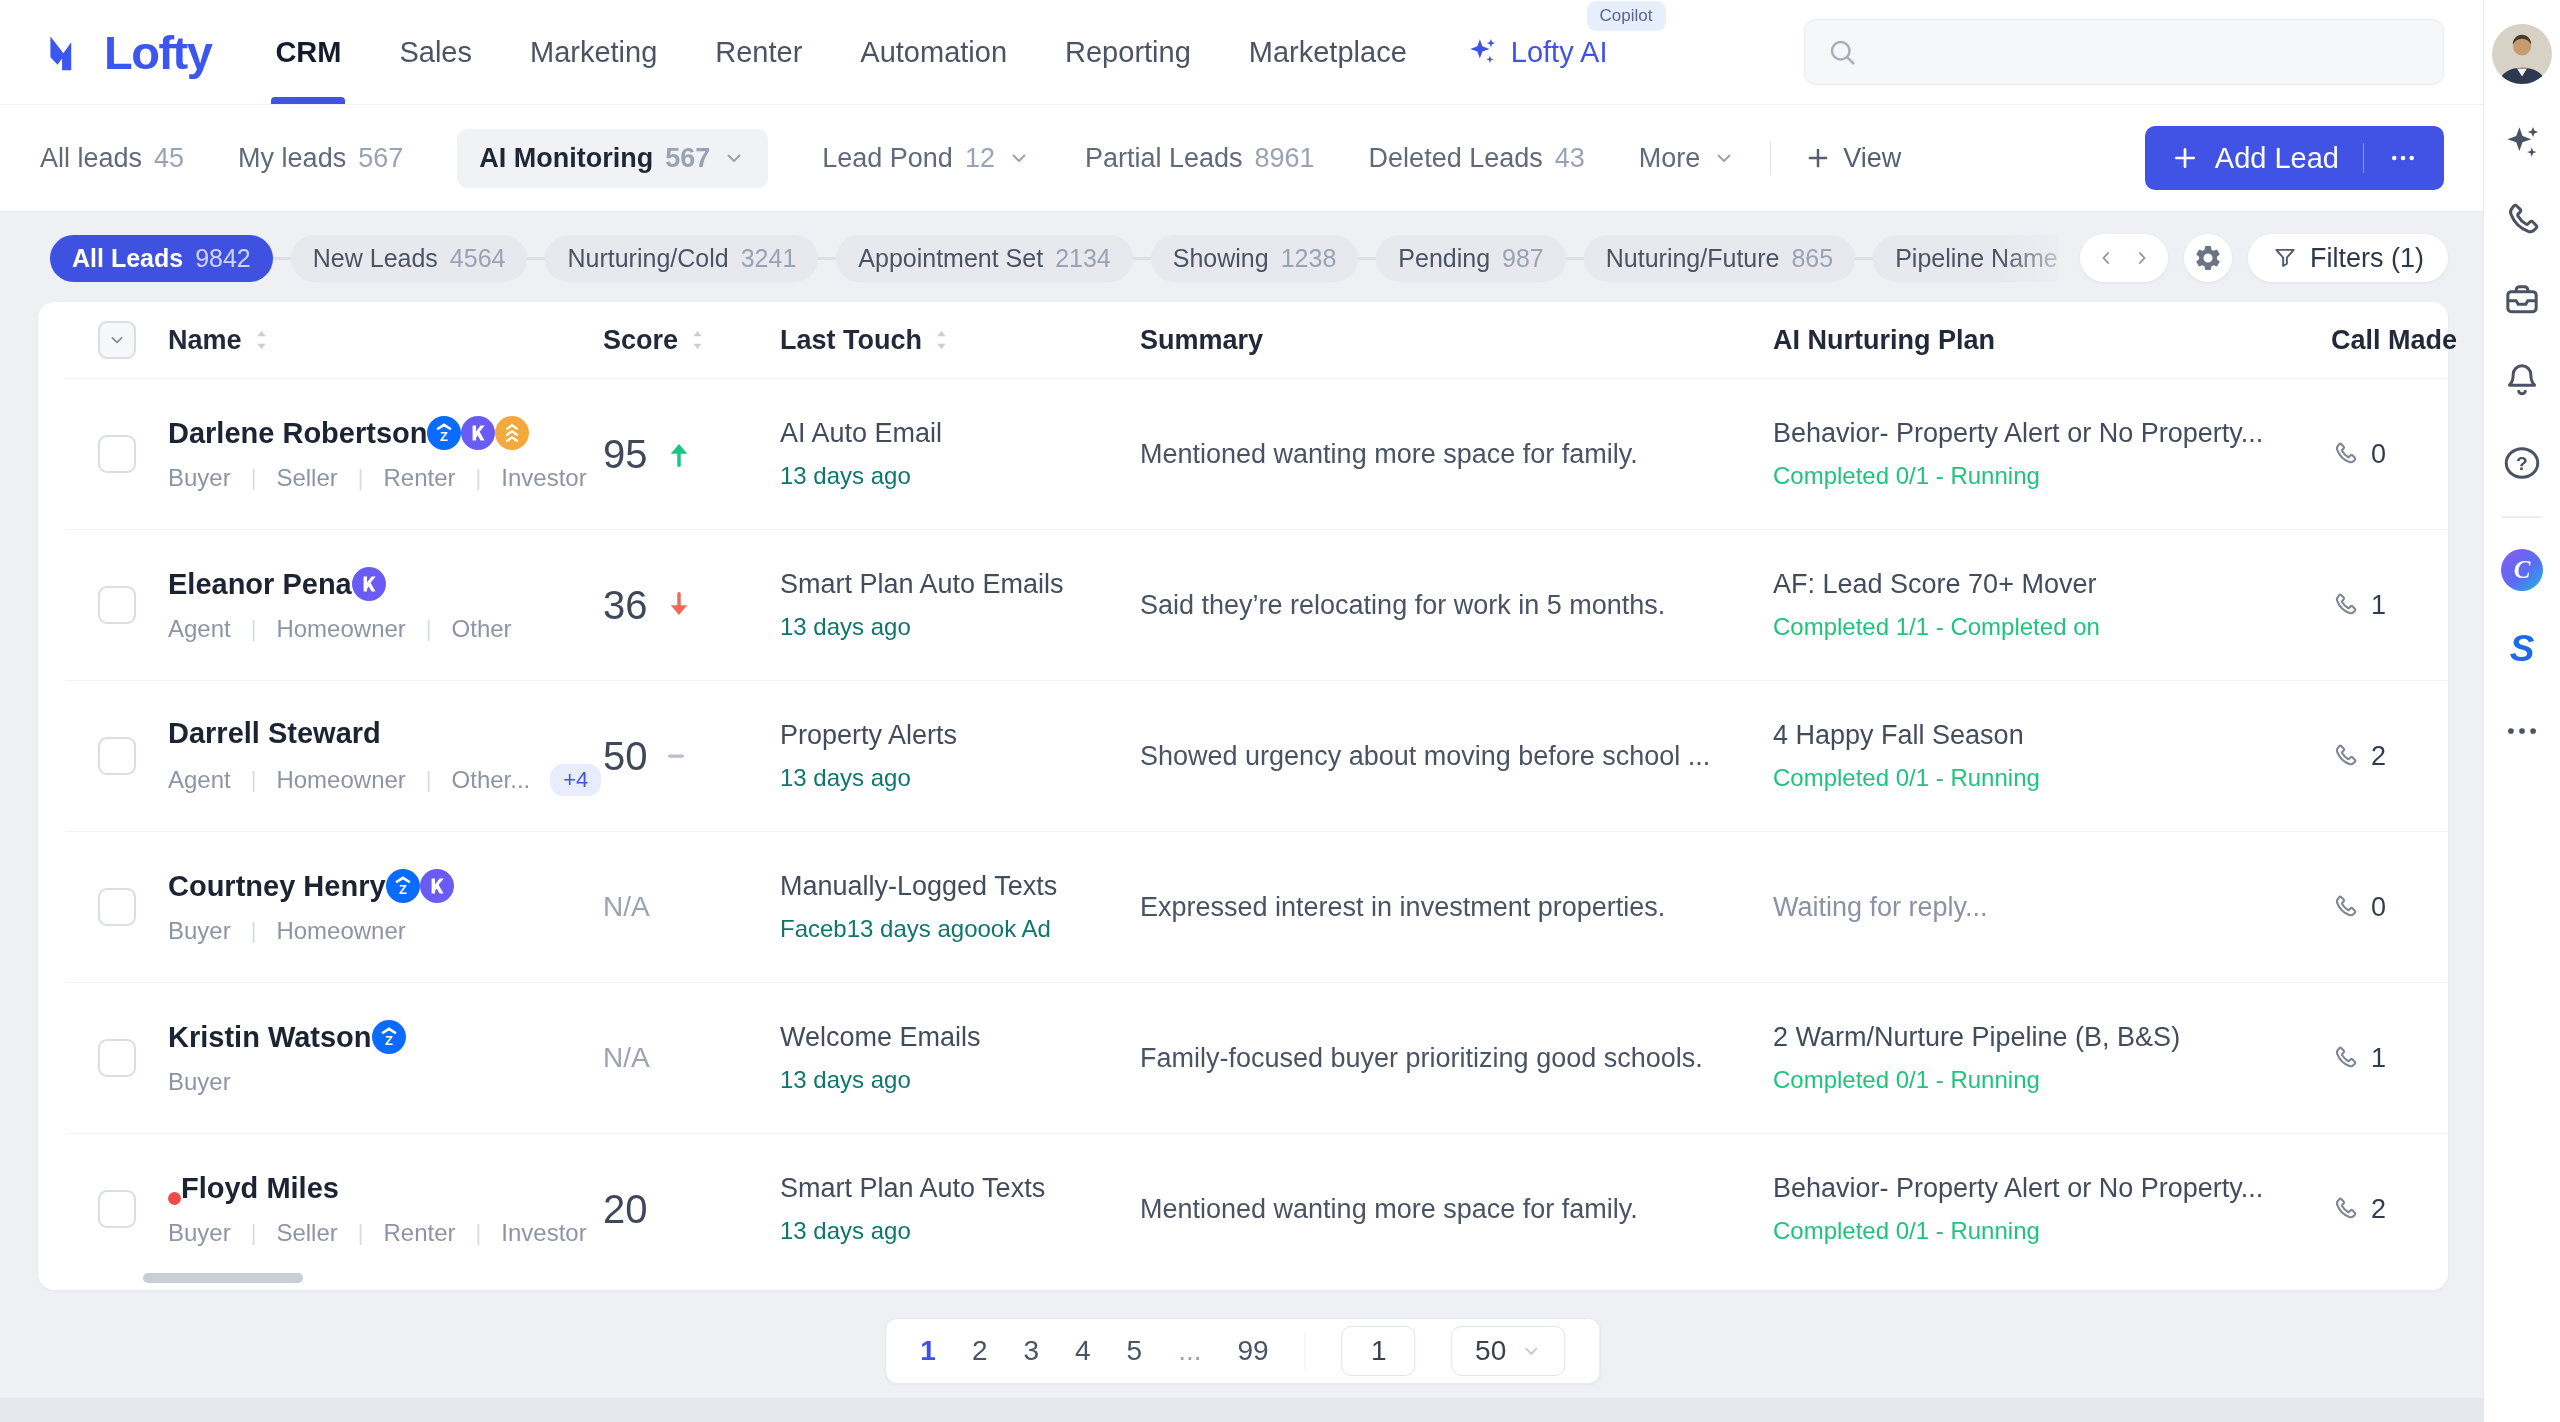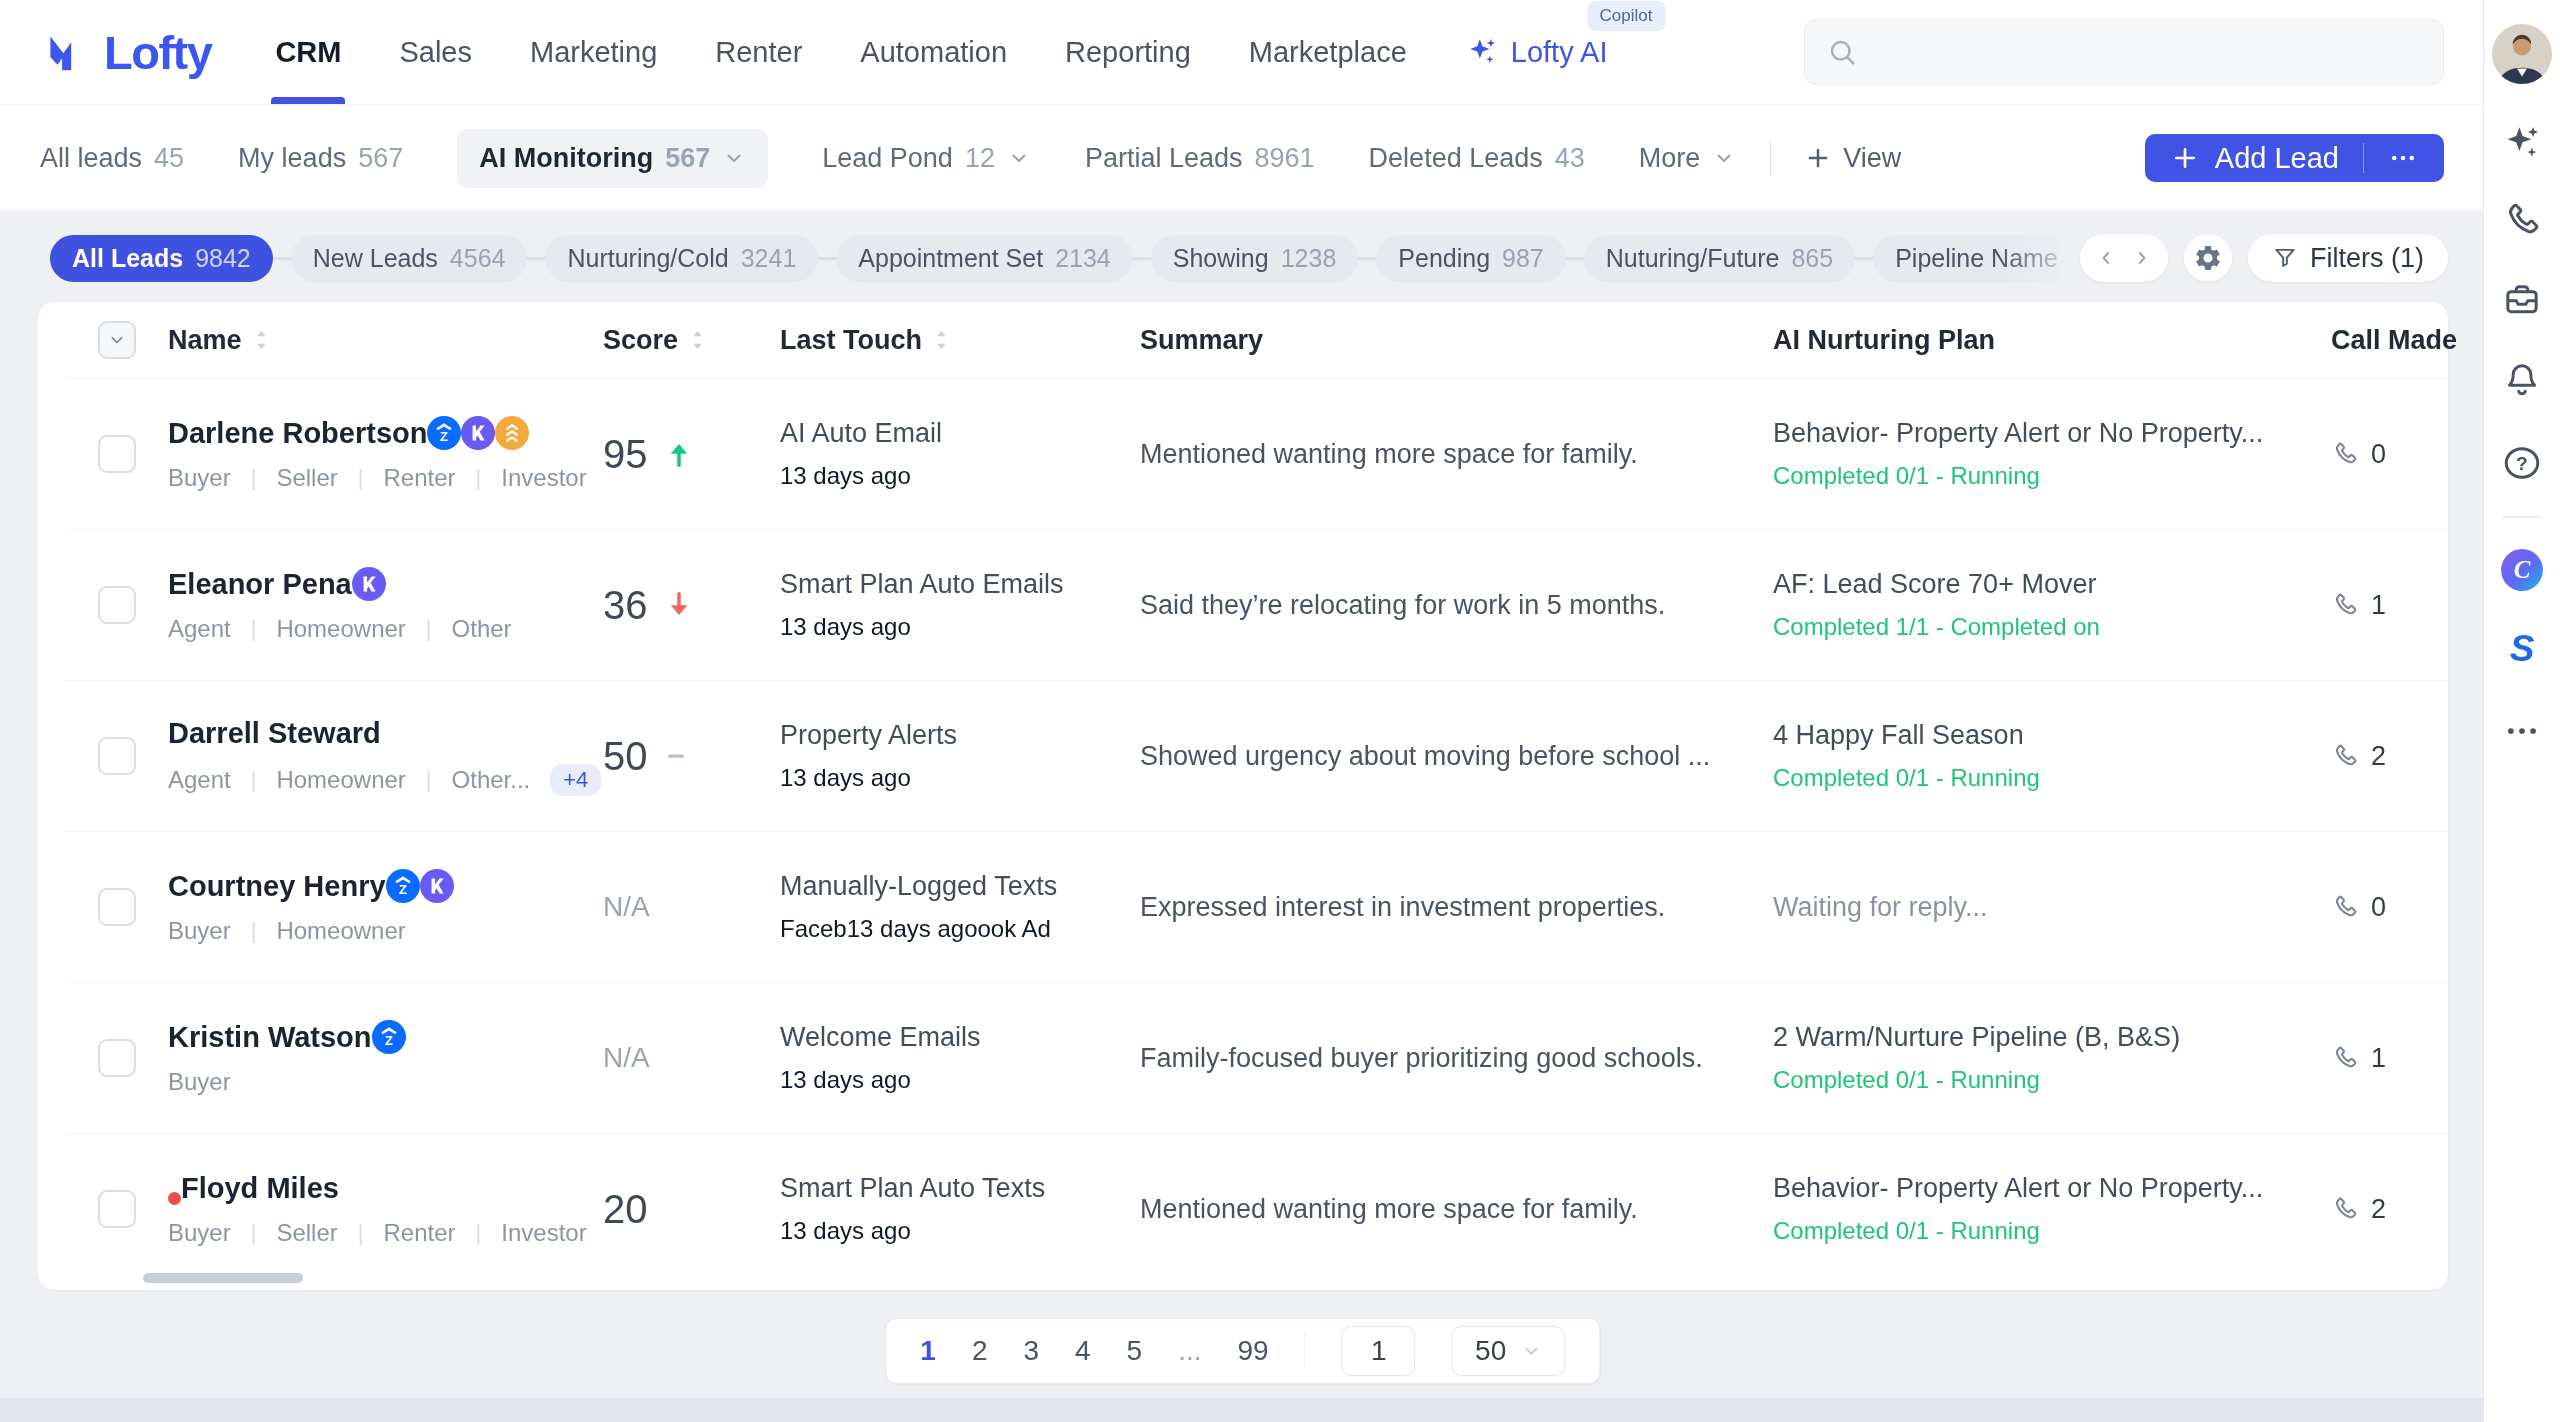--- a/index.html
+++ b/index.html
@@ -33,21 +33,21 @@
   
   .viewbar{height:106px;background:#fff;border-bottom:1px solid #e8eaef;display:flex;align-items:center;padding:0 40px;}
   .views{display:flex;align-items:center;gap:54px;}
   .vi{display:flex;align-items:center;gap:12px;font-size:27px;color:#606a7a;cursor:pointer;white-space:nowrap;padding:14px 0;}
   .vi .cnt{color:#9aa3b4;}
   .vi .icon{width:24px;height:24px;color:#9aa3b4;}
   .vi.active{background:#f1f2f5;border-radius:10px;padding:14px 22px;color:#1e2736;font-weight:700;}
   .vdivider{width:1px;height:34px;background:#dfe3e9;margin:0 34px;}
   .add-view{display:flex;align-items:center;gap:12px;font-size:27px;color:#565f6f;cursor:pointer;}
   .add-view .icon{width:26px;height:26px;}
-  .add-lead{margin-left:auto;background:#4153e4;color:#fff;height:48px;border-radius:10px;display:flex;align-items:center;padding:0 26px;gap:16px;font-size:29px;cursor:pointer;}
+  .add-lead{margin-left:auto;background:#4153e4;color:#fff;height:64px;border-radius:10px;display:flex;align-items:center;padding:0 26px;gap:16px;font-size:29px;cursor:pointer;}
   .add-lead .icon{width:28px;height:28px;color:#fff;}
   .add-lead .sep{width:1px;height:30px;background:rgba(255,255,255,.4);margin:0 8px;}
 
   
   .stagebar{height:92px;display:flex;align-items:center;padding:0 36px 0 50px;}
   .stage-scroll{display:flex;align-items:center;flex:1;min-width:0;overflow:hidden;margin-right:22px;}
   .stage{flex-shrink:0;height:47px;background:#e7e9ee;border-radius:26px;display:flex;align-items:center;padding:0 22px;gap:12px;font-size:25px;color:#4b5464;white-space:nowrap;cursor:pointer;}
   .stage .cnt{color:#9aa3b3;}
   .stage.active{background:#3f51e0;color:#fff;font-weight:700;}
   .stage.active .cnt{color:rgba(255,255,255,.75);font-weight:400;}
@@ -82,21 +82,21 @@
   .tag-sep{color:#d7dbe2;font-size:22px;}
   .plus-chip{background:#e9edfb;color:#4156d6;border-radius:13px;padding:3px 13px;font-size:22px;cursor:pointer;}
   .c-score{display:flex;align-items:center;gap:16px;}
   .score-val{font-size:40px;color:#3f4859;}
   .score-na{font-size:28px;color:#9aa3b3;}
   .trend{width:30px;height:30px;}
   .trend.up{color:#16c784;}
   .trend.down{color:#f2685f;}
   .trend.flat{color:#b8bfca;width:24px;}
   .t1{font-size:27px;color:#434c5c;}
-  .t2{margin-top:13px;font-size:24px;color:#0f172a;}
+  .t2{margin-top:13px;font-size:24px;color:#0f766e;}
   .c-sum{font-size:27px;color:#4a5364;padding-right:36px;line-height:1.35;}
   .p1{font-size:27px;color:#434c5c;padding-right:20px;white-space:nowrap;overflow:hidden;text-overflow:ellipsis;}
   .p1.waiting{color:#8a93a3;}
   .p2{margin-top:13px;font-size:24px;color:#1fc47c;}
   .c-call{display:flex;align-items:center;gap:12px;font-size:27px;color:#333c4d;}
   .c-call .icon{width:28px;height:28px;color:#7d8696;}
   .scroll-thumb{position:absolute;left:105px;bottom:7px;width:160px;height:10px;border-radius:5px;background:#c8cdd6;cursor:grab;}
 
   
   .pagination{position:absolute;top:1318px;left:1243px;transform:translateX(-50%);height:64px;background:#fff;border:1px solid #e7eaef;border-radius:12px;display:flex;align-items:center;padding:0 34px;gap:36px;font-size:28px;color:#4b5464;box-shadow:0 1px 2px rgba(20,30,60,.04);}

